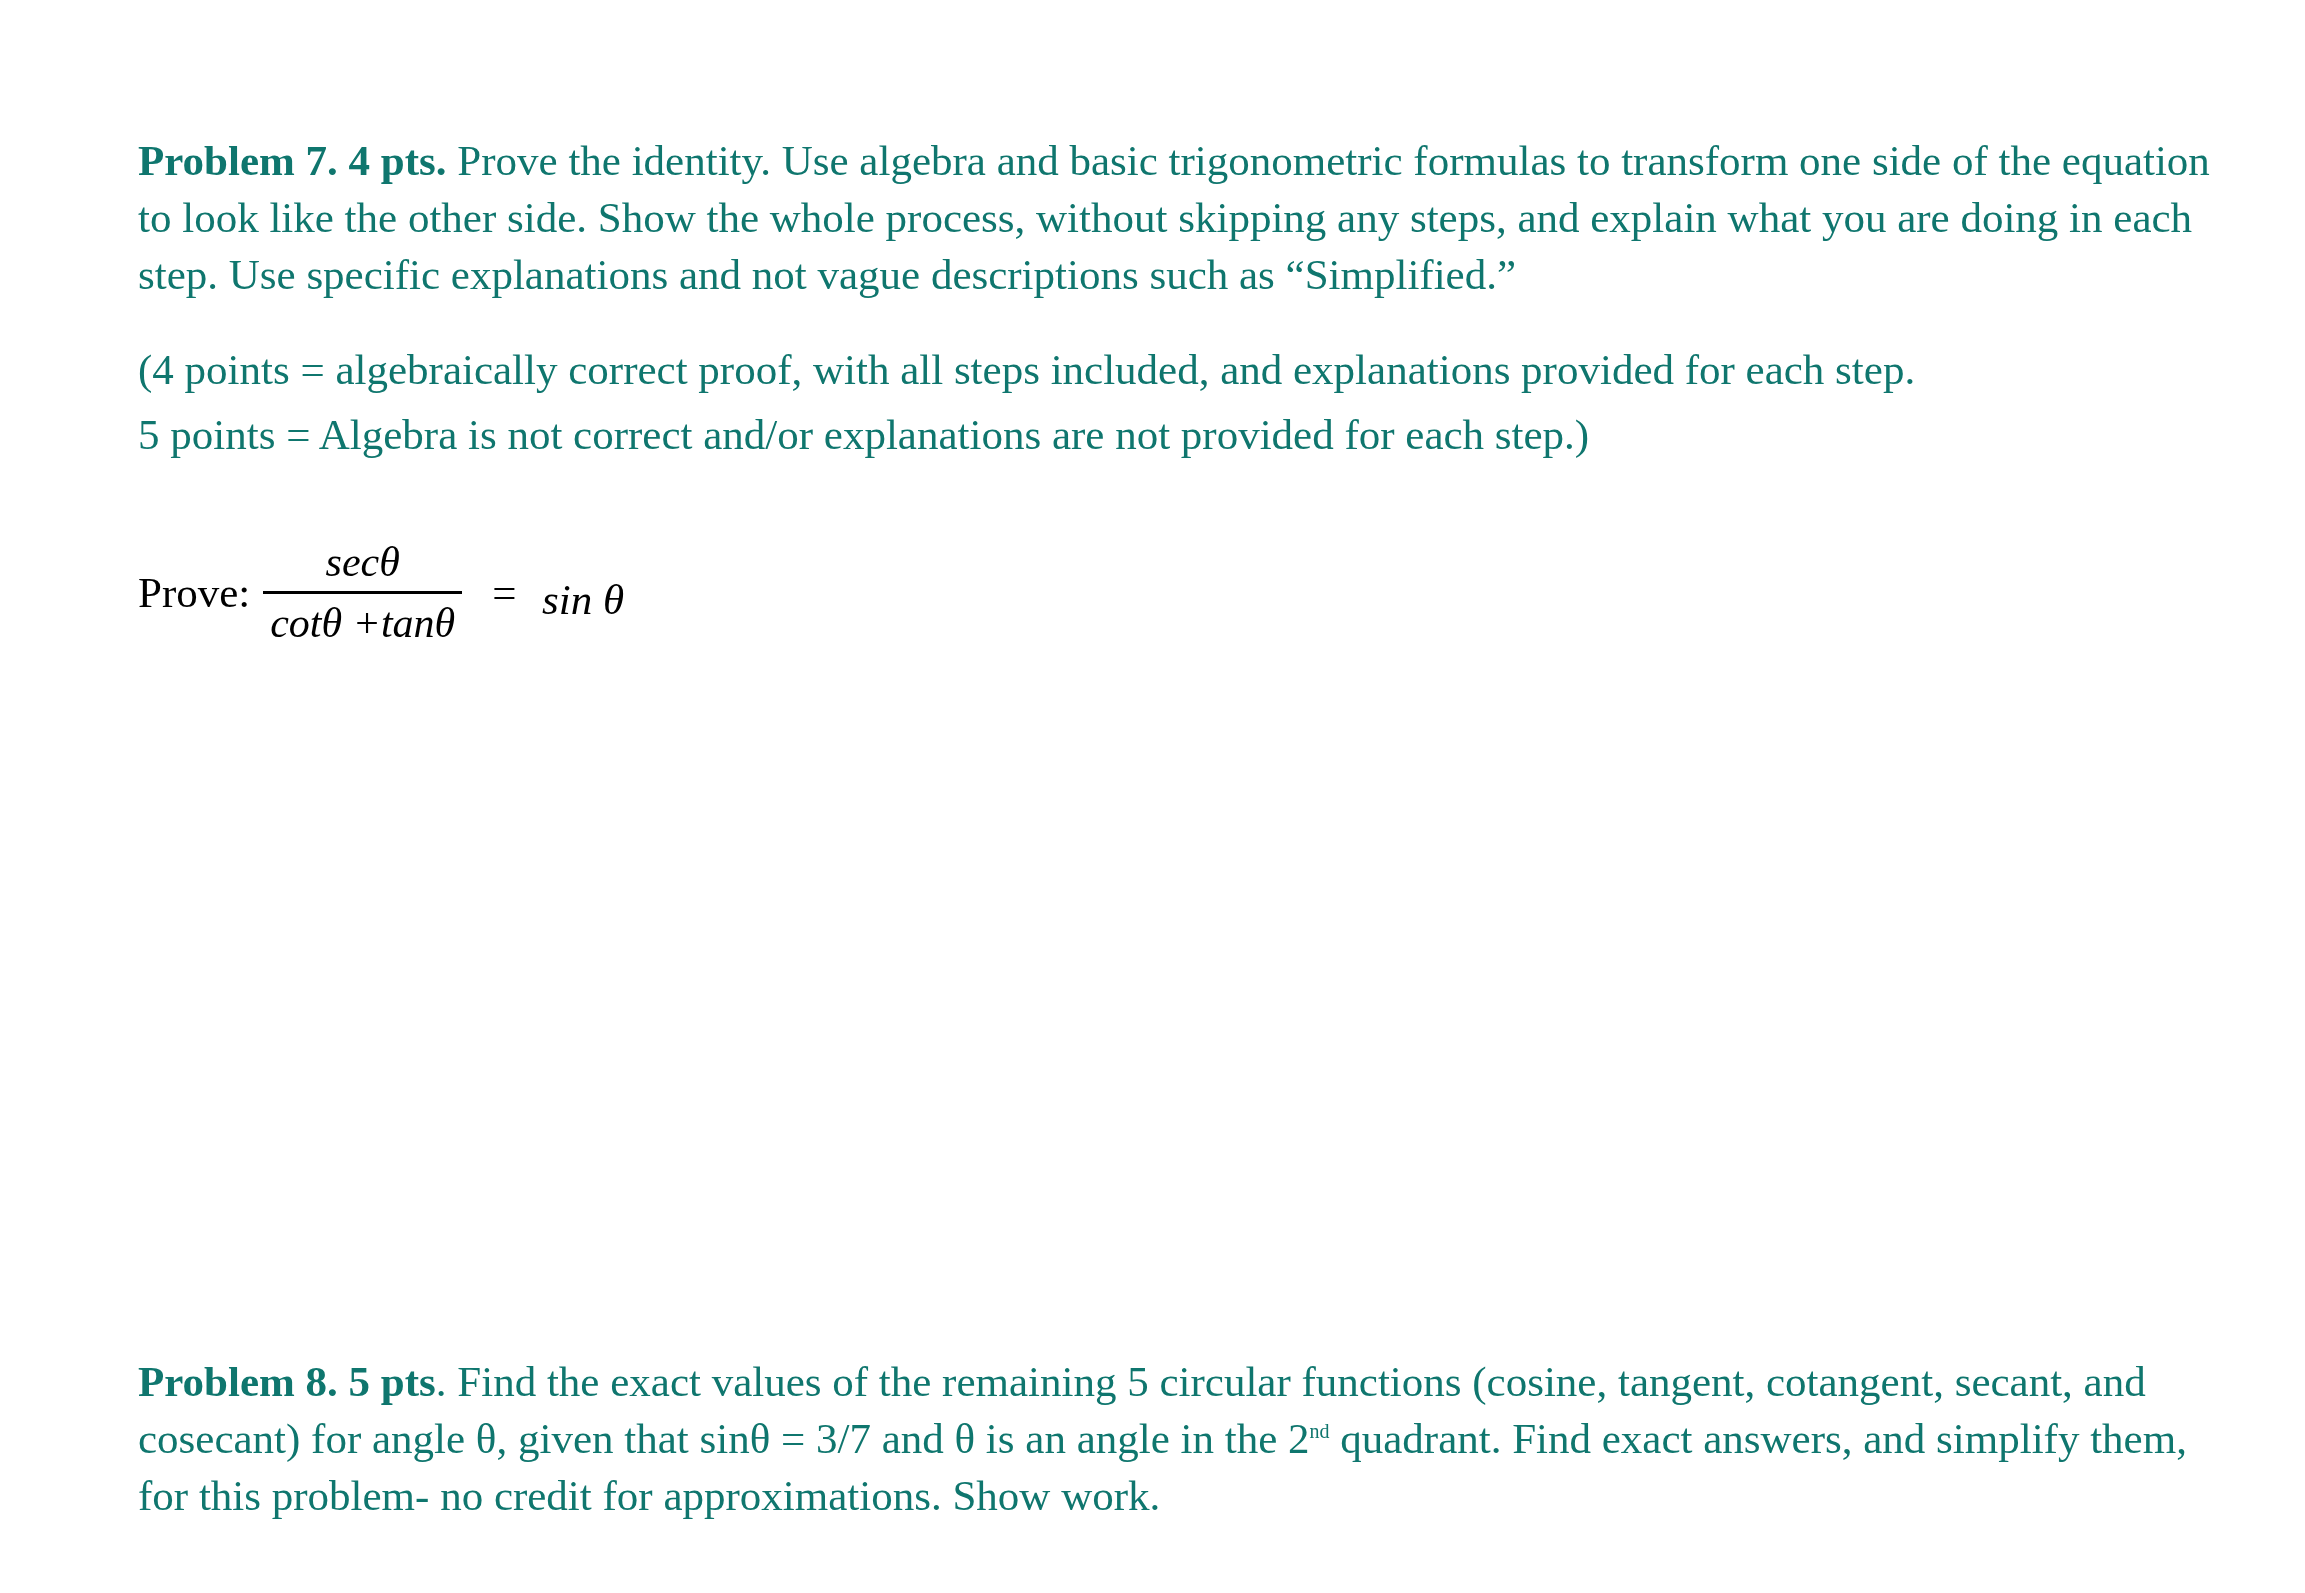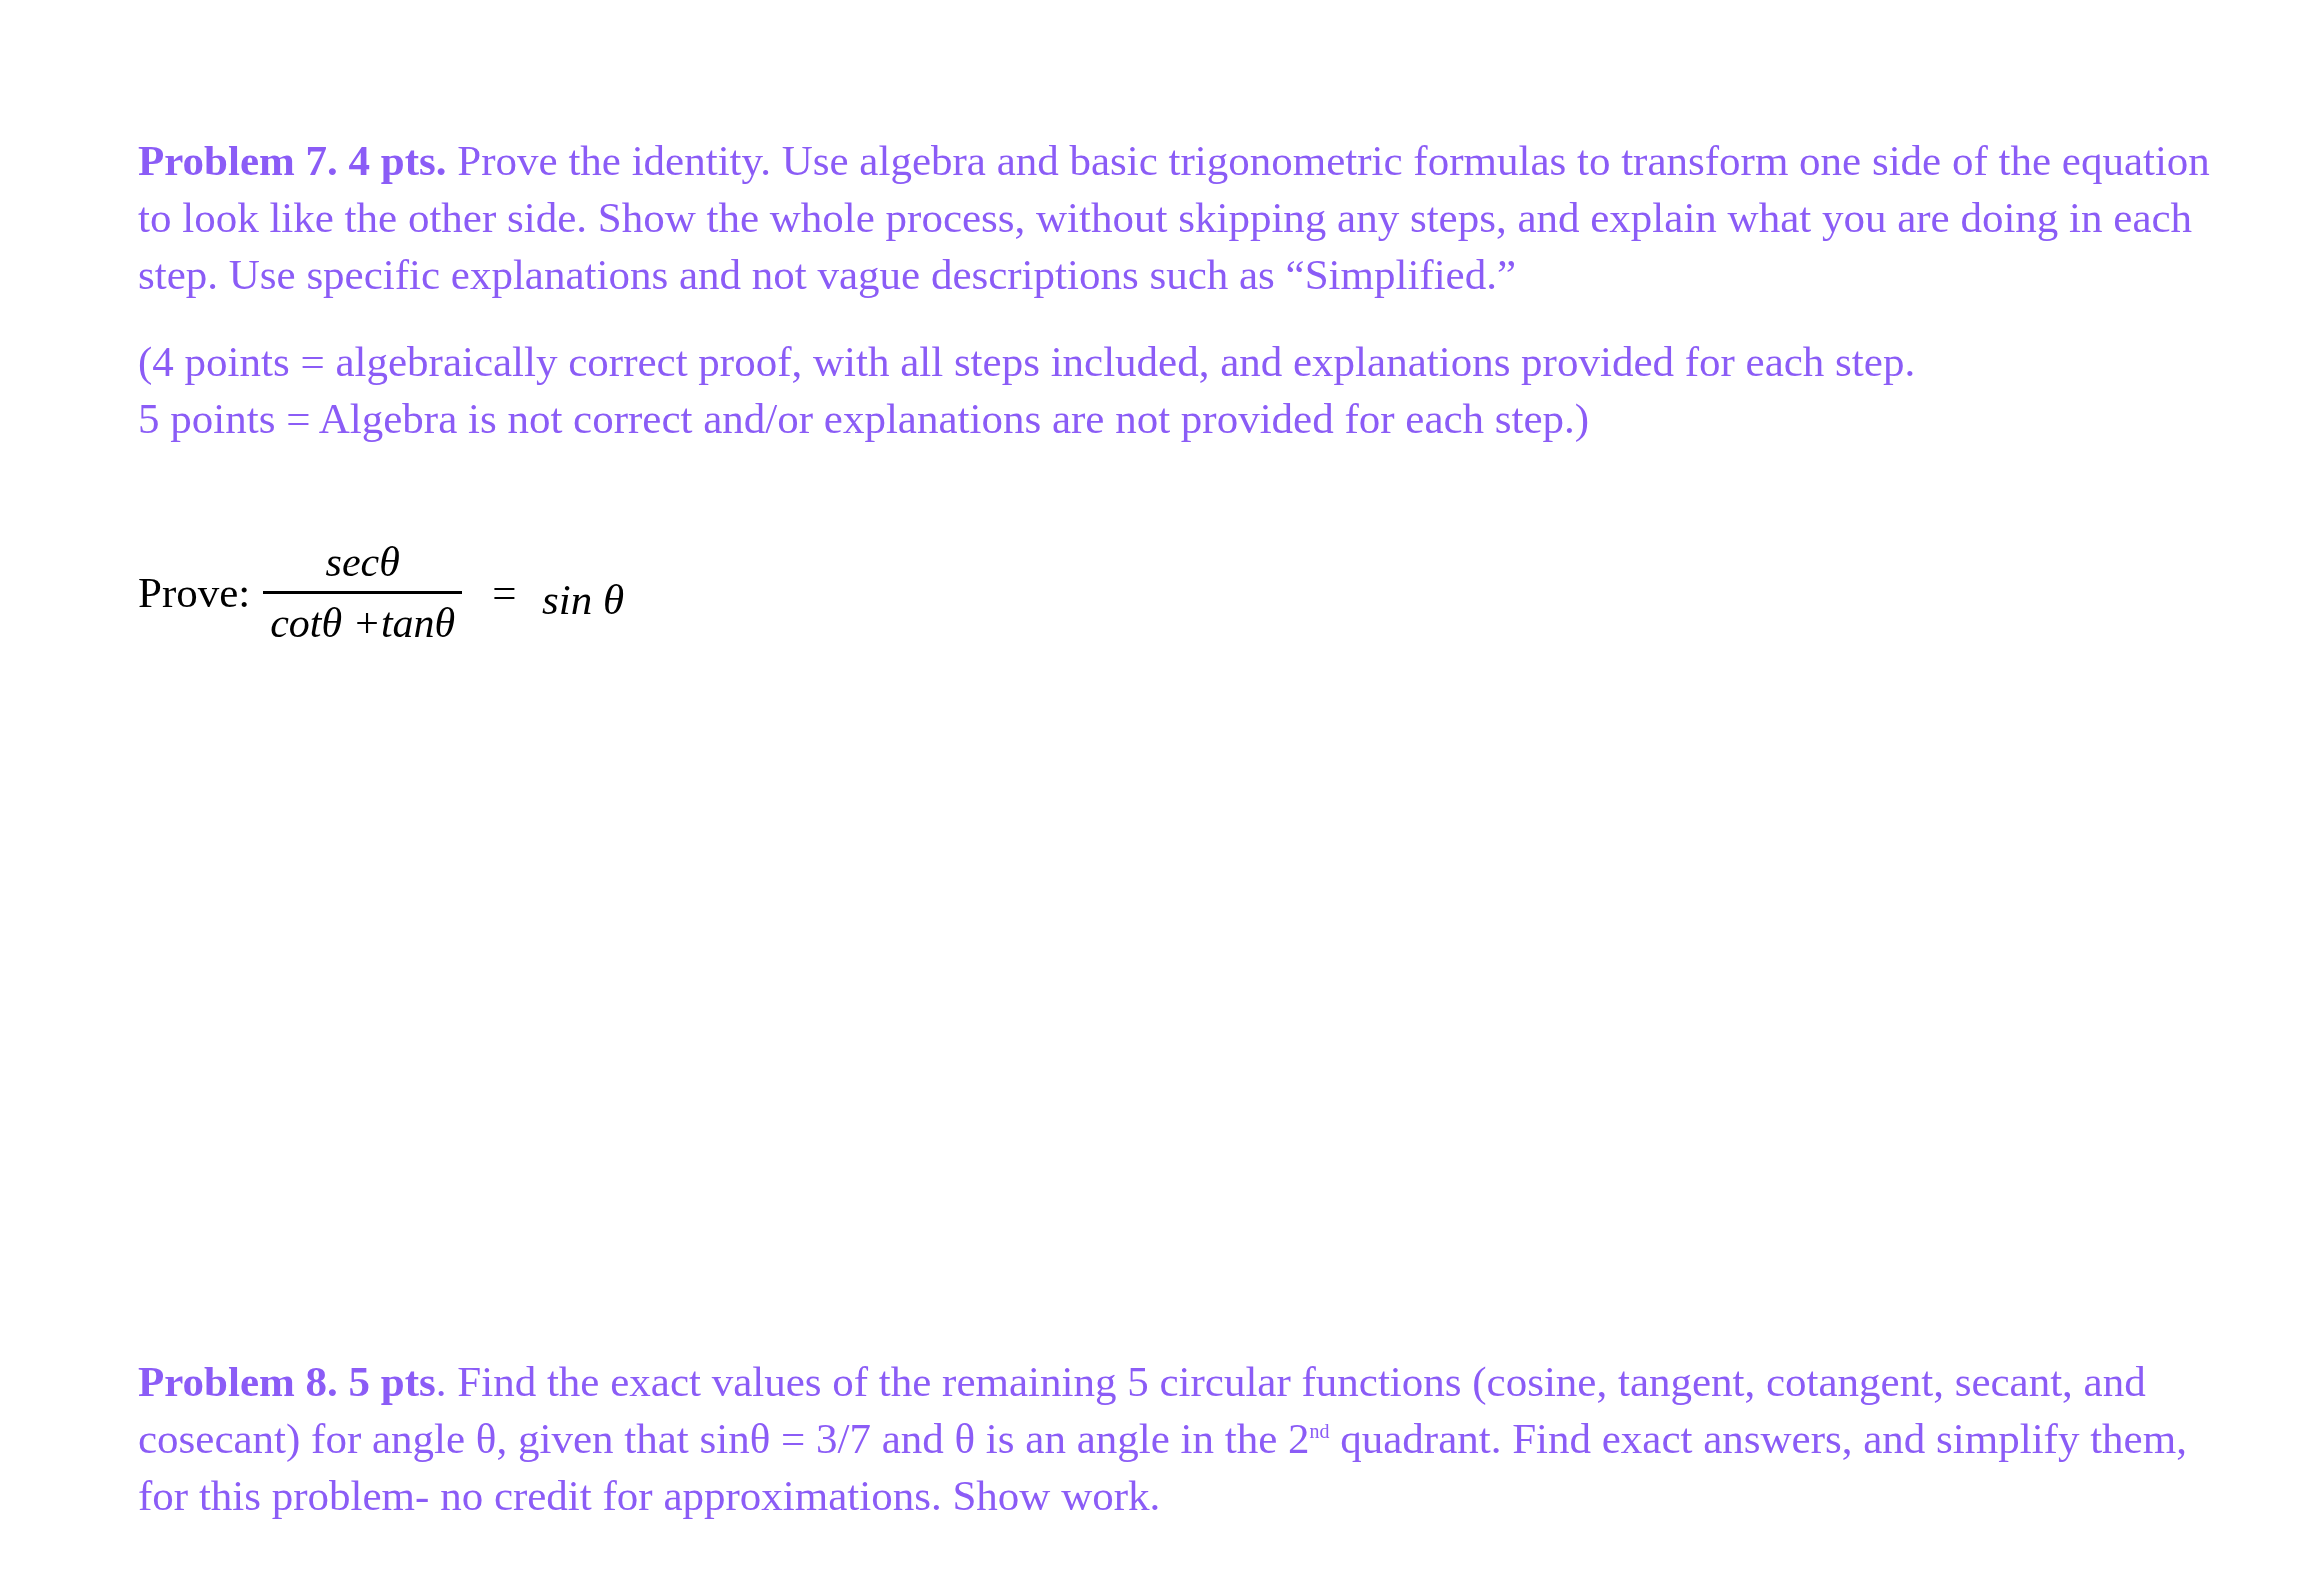--- a/index.html
+++ b/index.html
@@ -10,26 +10,26 @@
     background: #ffffff;
     color: #000000;
     font-family: "Liberation Serif", serif;
     overflow: hidden;
   }
   .para {
     position: absolute;
     left: 138px;
     font-size: 43px;
     line-height: 57px;
-    color: #8b5cf6;
+    color: #0f766e;
   }
   .bold { font-weight: bold; }
   #problem7-para { top: 132px; width: 2081px; }
   #rubric { top: 333px; width: 2108px; }
-  .rubric-line { white-space: nowrap; }
+  .rubric-line { white-space: nowrap; margin-top: 8px; }
   .equation-row {
     position: absolute;
     left: 138px;
     top: 541px;
     display: flex;
     align-items: center;
     font-size: 43px;
     line-height: 1;
     text-align: right;
   }

